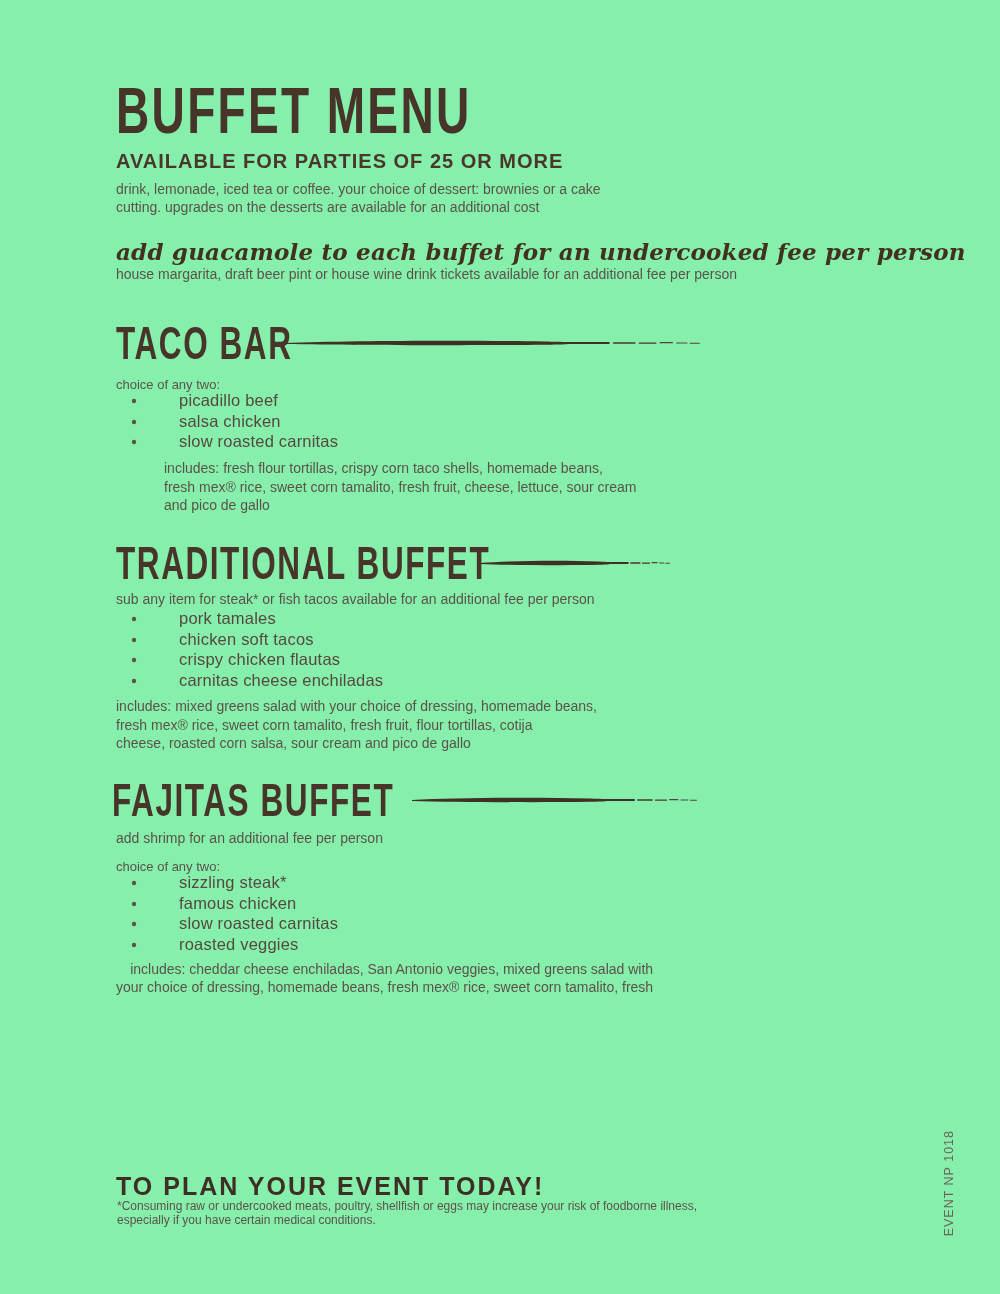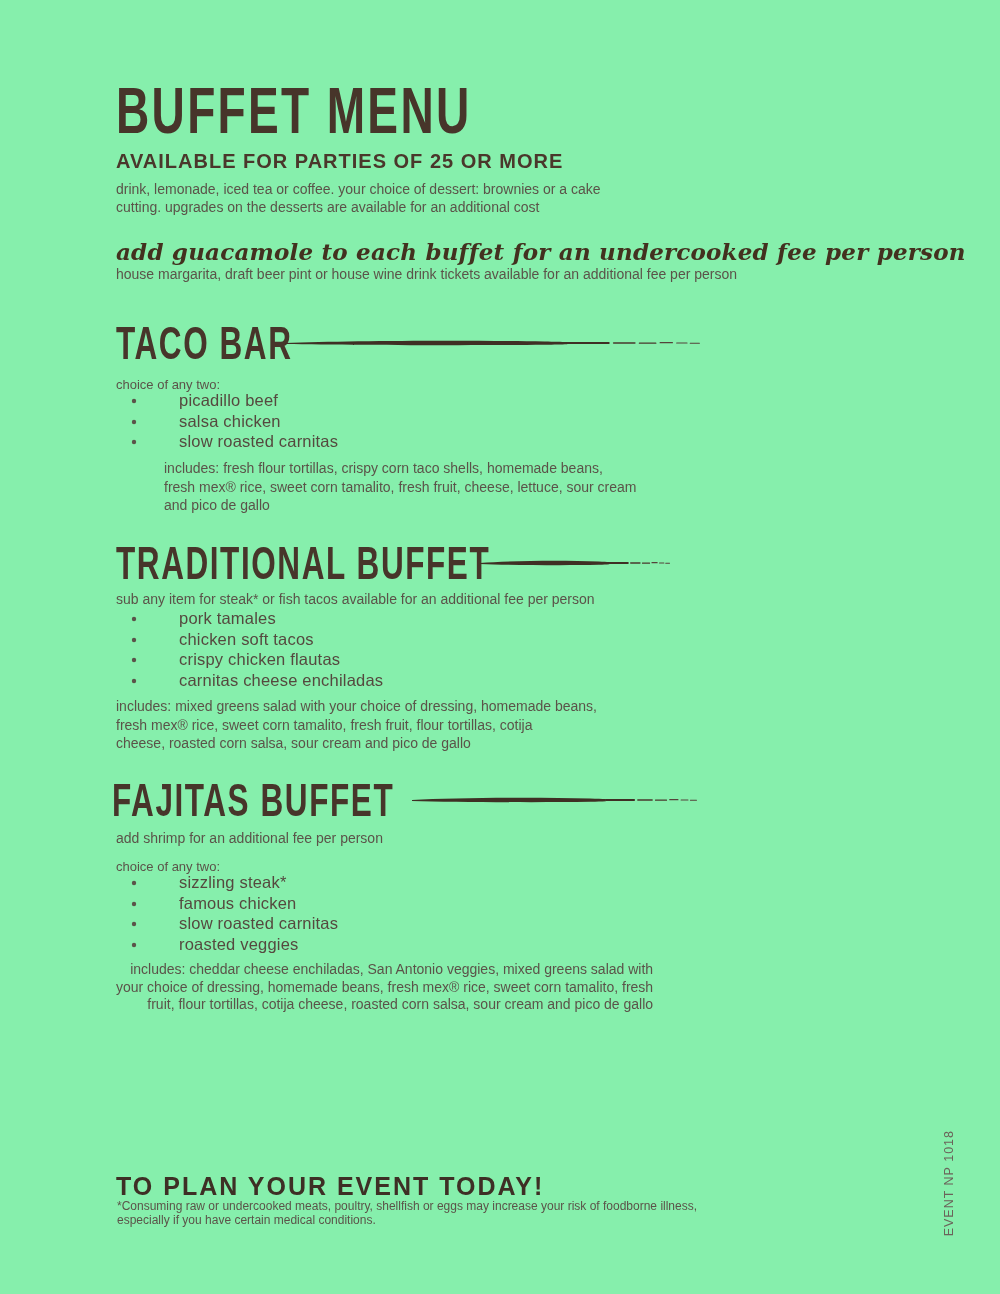--- a/index.html
+++ b/index.html
@@ -206,21 +206,20 @@
         <span class="bullet-label">slow roasted carnitas</span>
       </div>
       <div class="bullet-row">
         <span class="bullet-dot"></span>
         <span class="bullet-label">roasted veggies</span>
       </div>
     </div>
     <div class="abs includes" style="left:116px; top:961px; line-height:17.5px;text-align:right;">
       <div class="body-line">includes: cheddar cheese enchiladas, San Antonio veggies, mixed greens salad with</div>
       <div class="body-line">your choice of dressing, homemade beans, fresh mex® rice, sweet corn tamalito, fresh</div>
-      <div class="body-line">fruit, flour tortillas, cotija cheese, roasted corn salsa, sour cream and pico de gallo</div>
     </div>
   </div>
 
   <div class="abs event-line" style="left:116px; top:1172px;">TO PLAN YOUR EVENT TODAY!</div>
   <div class="abs disclaimer" style="left:117px; top:1199px;">
     <div class="body-line">*Consuming raw or undercooked meats, poultry, shellfish or eggs may increase your risk of foodborne illness,</div>
     <div class="body-line">especially if you have certain medical conditions.</div>
   </div>
 
   <div class="side-code">EVENT NP 1018</div>

